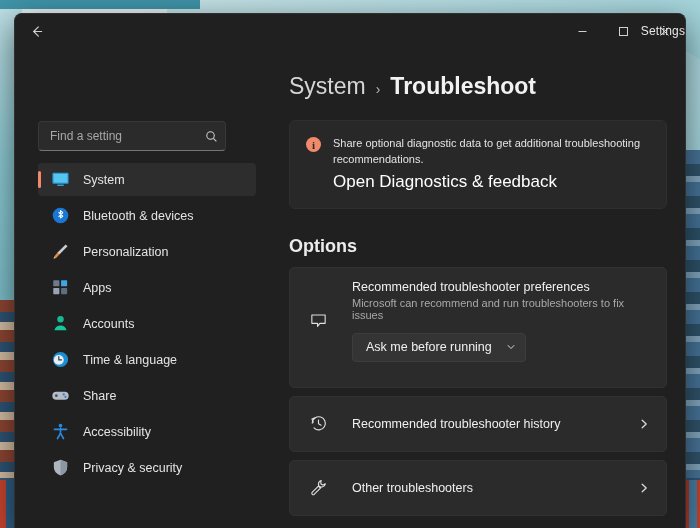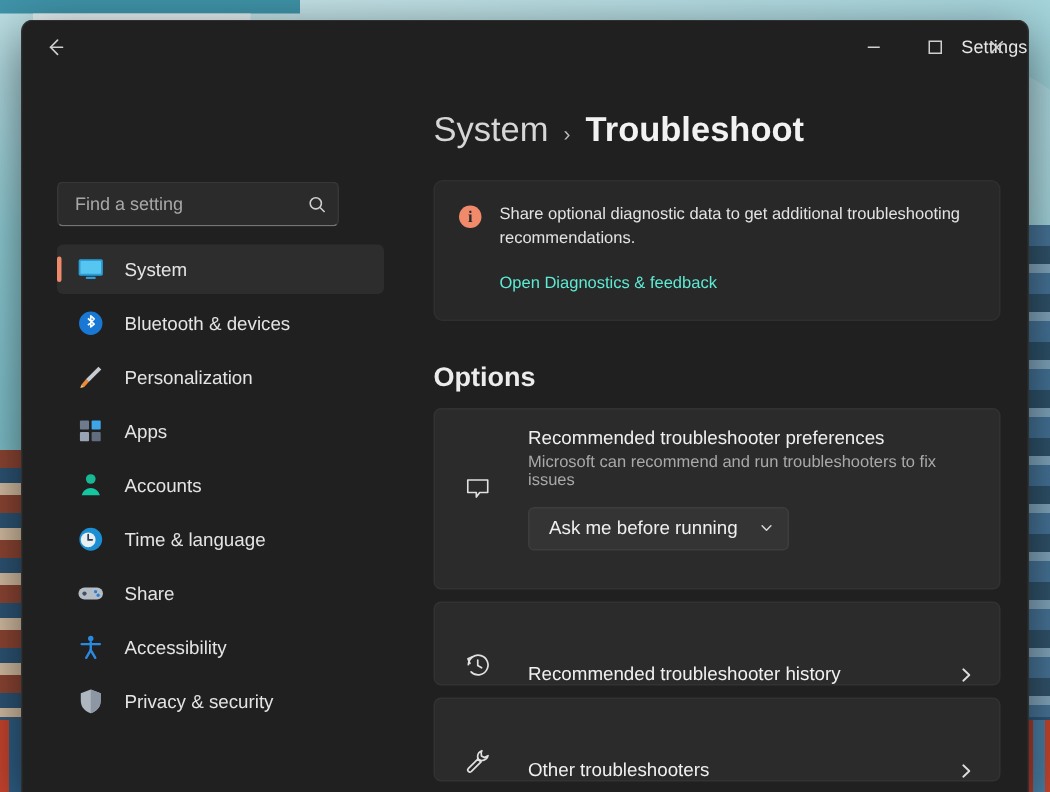--- a/index.html
+++ b/index.html
@@ -263,40 +263,40 @@
     margin-top: 1px;
     font-family: "Liberation Serif", serif;
   }
   .banner-txt {
     font-size: 11px;
     color: #e3e3e3;
     line-height: 1.45;
   }
   .banner-link {
     display: inline-block;
-    margin-top: 15px;
-    font-size: 11px;
-    color: #5eead4;
+    margin-top: 4px;
+    font-size: 17px;
+    color: #ffffff;
     text-decoration: none;
   }
 
   .section-head {
     font-size: 18px;
     font-weight: 600;
     color: #ececec;
     margin-bottom: 10px;
   }
 
   .card {
     background: #2b2b2b;
     border: 1px solid #323232;
     border-radius: 5px;
     margin-bottom: 8px;
     display: flex;
-    align-items: flex-end;
+    align-items: center;
     padding: 0 16px;
     min-height: 56px;
   }
   .card.tall { align-items: center; padding-top: 12px; padding-bottom: 25px; }
   .card-ico {
     width: 24px; height: 24px;
     flex: 0 0 24px;
     margin-right: 22px;
     display: flex; align-items: center; justify-content: center;
     color: #e0e0e0;

